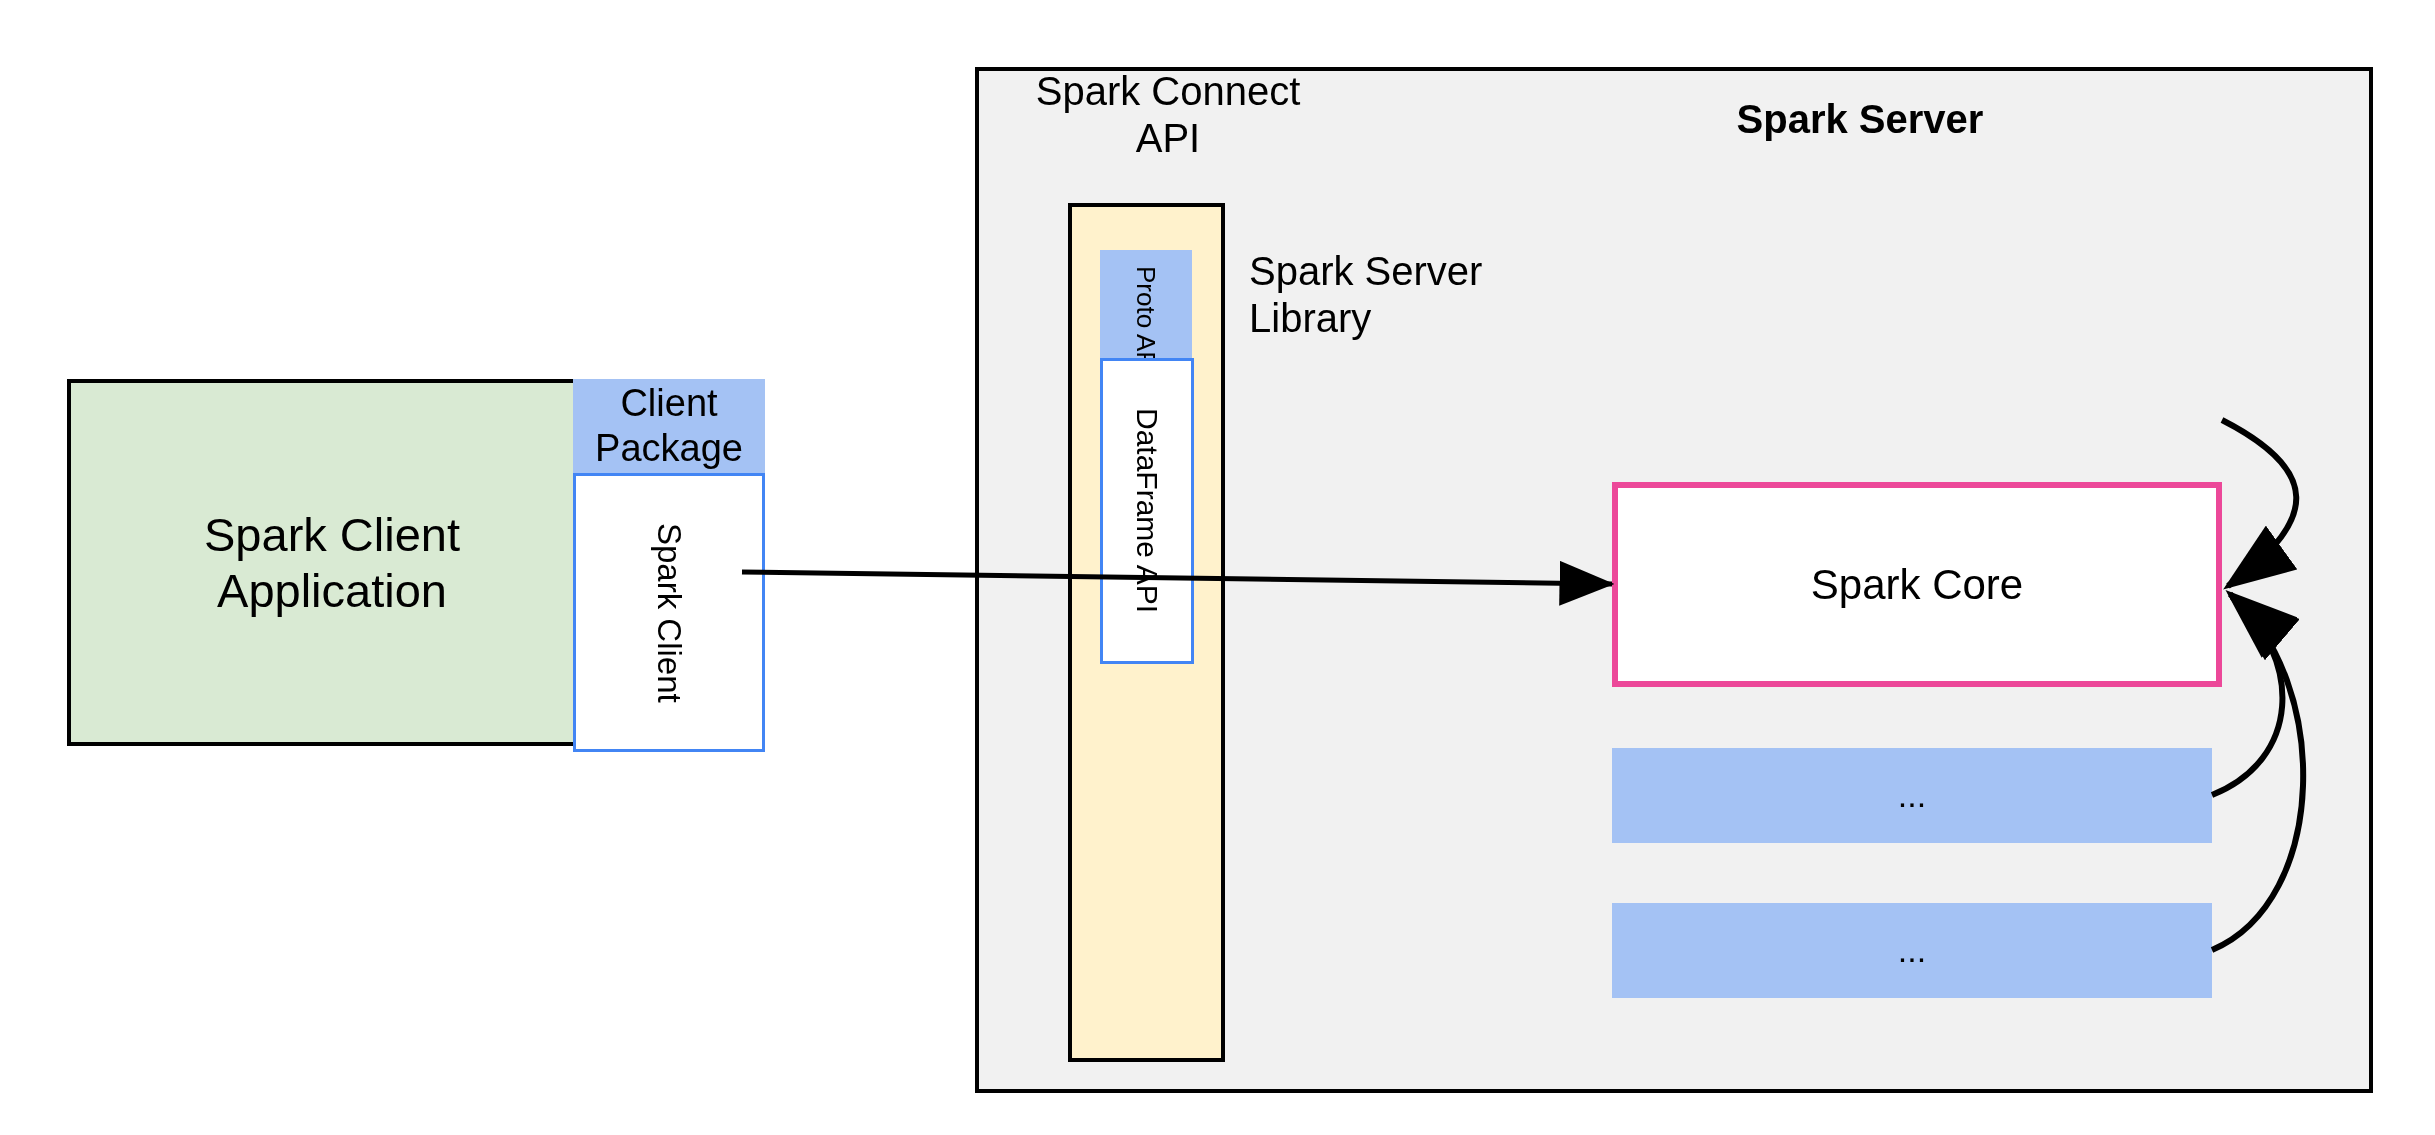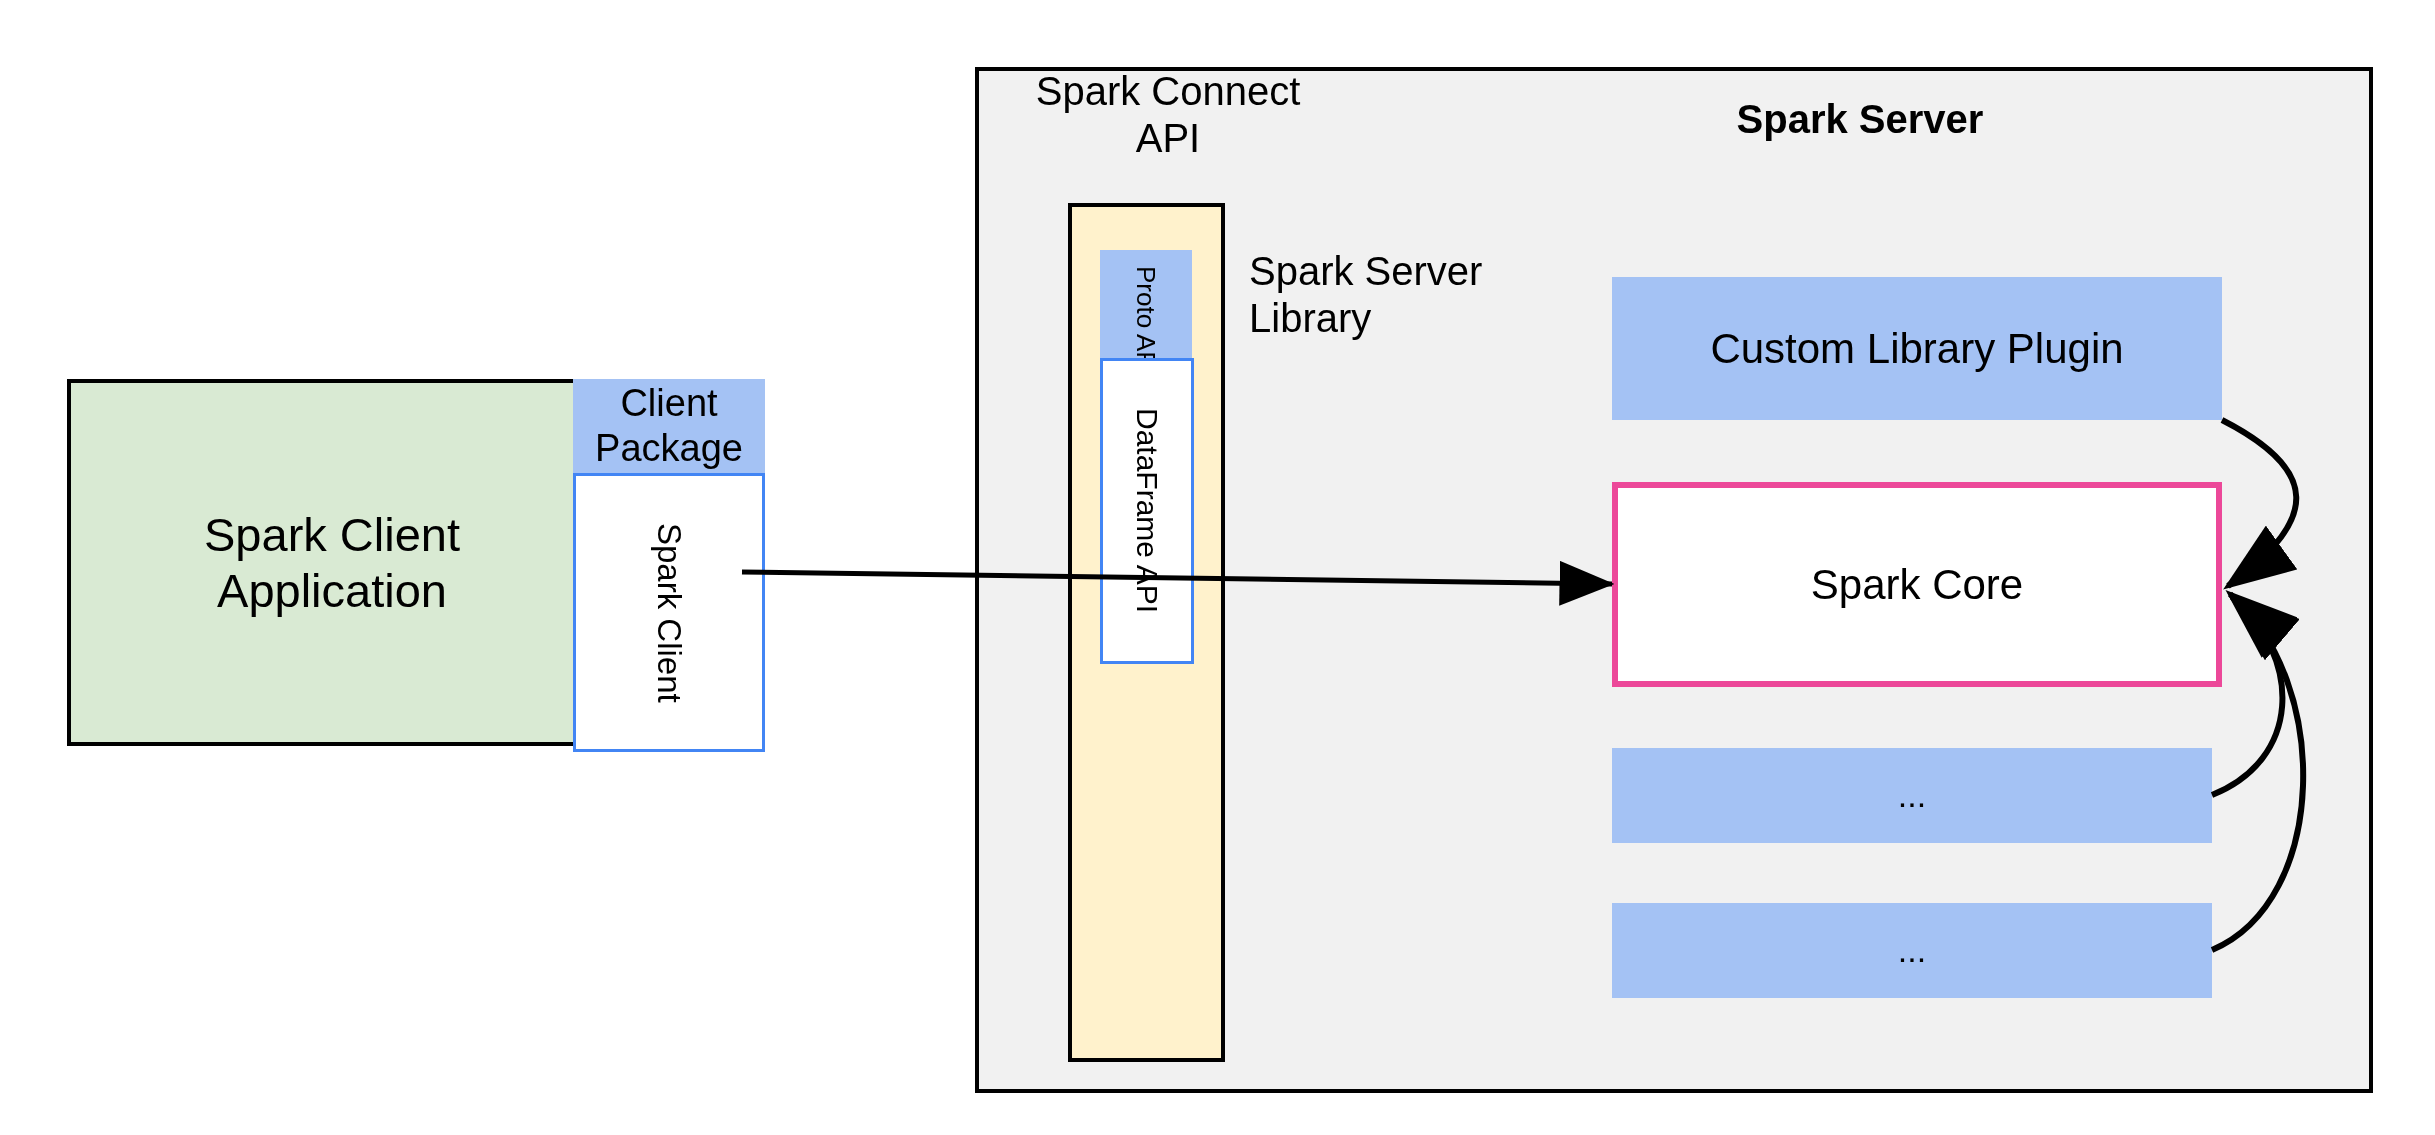--- a/index.html
+++ b/index.html
@@ -192,23 +192,20 @@
   <div class="box" id="connect-column"></div>
 
   <div class="box" id="proto-api-box">
     <span class="vtext">Proto API</span>
   </div>
 
   <div class="box" id="dataframe-api-box">
     <span class="vtext">DataFrame API</span>
   </div>
 
-  <div class="box" id="custom-library-plugin-box">
-    <span>Custom Library Plugin</span>
-  </div>
 
   <div class="box" id="spark-core-box">
     <span>Spark Core</span>
   </div>
 
   <div class="box" id="ellipsis-box-1">
     <span>...</span>
   </div>
 
   <div class="box" id="ellipsis-box-2">

